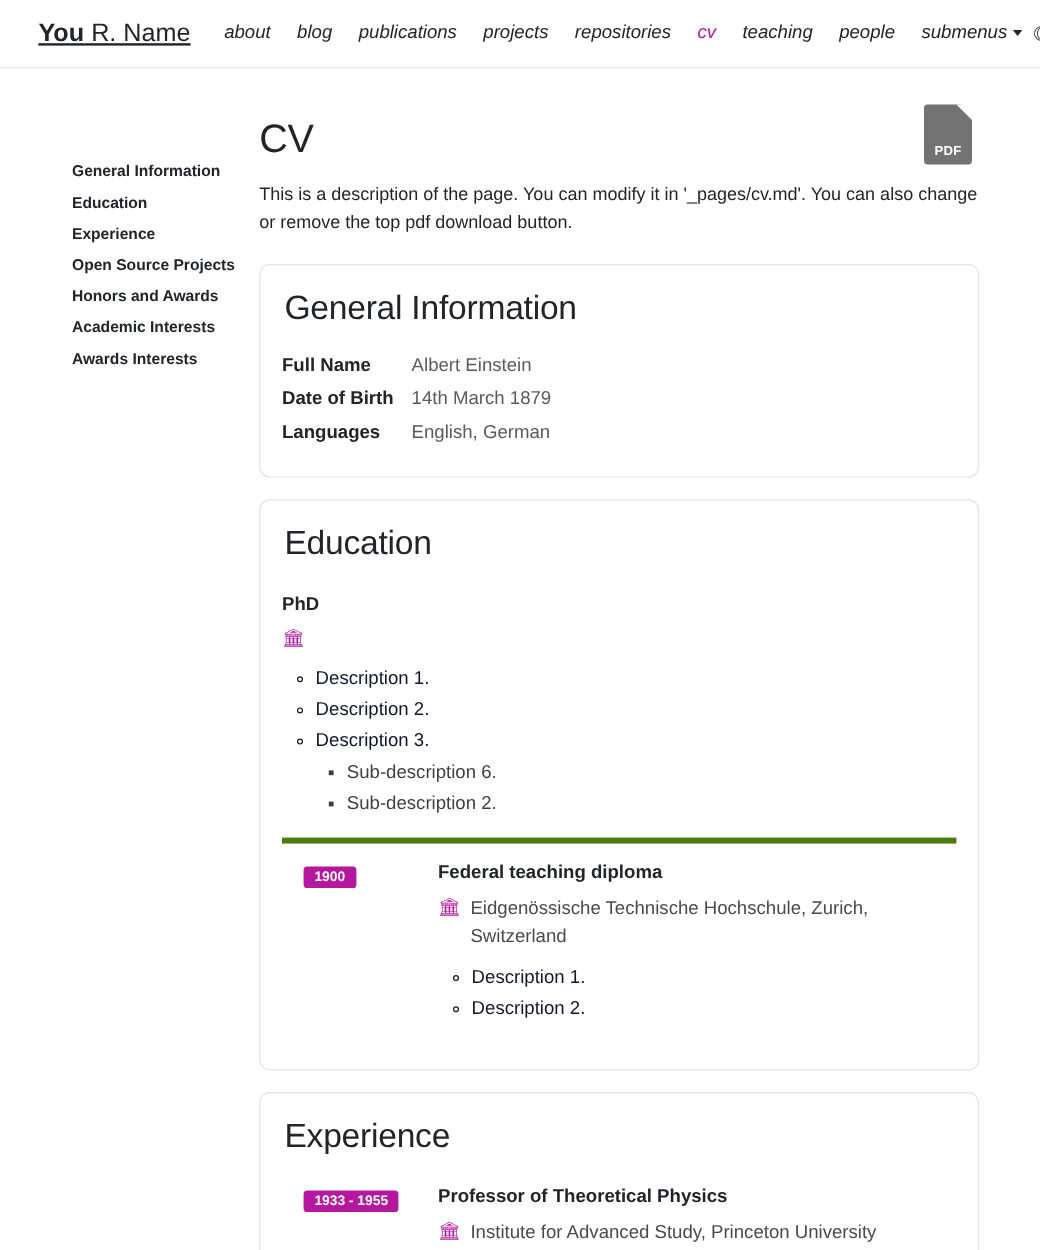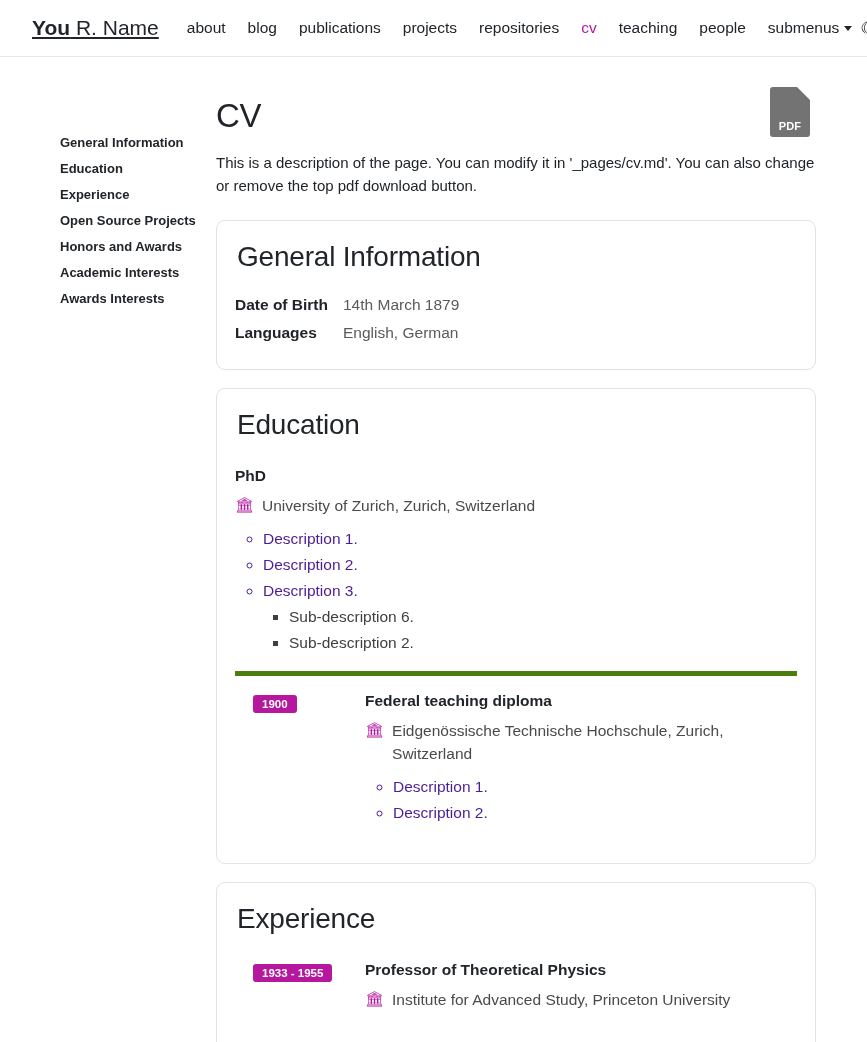--- a/index.html
+++ b/index.html
@@ -33,20 +33,21 @@
     align-items: center;
     gap: 22px;
     flex: 1;
   }
   .nav-link {
     font-size: 15.5px;
     color: #212529;
     text-decoration: none;
     cursor: pointer;
     white-space: nowrap;
+    font-style: italic;
   }
   .nav-link.active { color: #b5179e; }
   .nav-link.dropdown::after {
     content: "";
     display: inline-block;
     margin-left: 5px;
     border-left: 4.5px solid transparent;
     border-right: 4.5px solid transparent;
     border-top: 5px solid #212529;
     vertical-align: middle;
@@ -208,21 +209,21 @@
     line-height: 1.5;
     flex: 0 0 auto;
   }
   ul.desc-list {
     margin: 8px 0 0 0;
     padding-left: 28px;
     list-style-type: circle;
   }
   ul.desc-list li {
     font-size: 15.5px;
-    color: #4c1d95;
+    color: #0f172a;
     line-height: 1.55;
     margin-bottom: 2px;
   }
   ul.sub-list {
     margin: 0;
     padding-left: 26px;
     list-style-type: square;
   }
   ul.sub-list li { font-size: 15.5px; color: #3f3f3f; line-height: 1.55; }
 </style>
@@ -267,41 +268,44 @@
       </div>
     </div>
 
     <h1 class="page-title">CV</h1>
     <p class="page-desc">This is a description of the page. You can modify it in '_pages/cv.md'. You can also change or remove the top pdf download button.</p>
 
     <div class="card">
       <h2 class="card-title">General Information</h2>
       <table class="info-table">
         <tbody>
+            <tr>
+          <td class="info-key">Full Name</td>
+          <td class="info-val">Albert Einstein</td>
+        </tr>
         <tr>
           <td class="info-key">Date of Birth</td>
           <td class="info-val">14th March 1879</td>
         </tr>
         <tr>
           <td class="info-key">Languages</td>
           <td class="info-val">English, German</td>
         </tr>
       </tbody>
         </table>
     </div>
 
     <div class="card">
       <h2 class="card-title">Education</h2>
 
       <div class="entry">
         <div class="entry-body">
           <p class="entry-title">PhD</p>
           <p class="entry-place">
             <span class="bank-icon">🏛</span>
-            <span>University of Zurich, Zurich, Switzerland</span>
           </p>
           <ul class="desc-list">
             <li>Description 1.</li>
             <li>Description 2.</li>
             <li>Description 3.</li>
             <ul class="sub-list">
               <li>Sub-description 6.</li>
               <li>Sub-description 2.</li>
             </ul>
           </ul>

